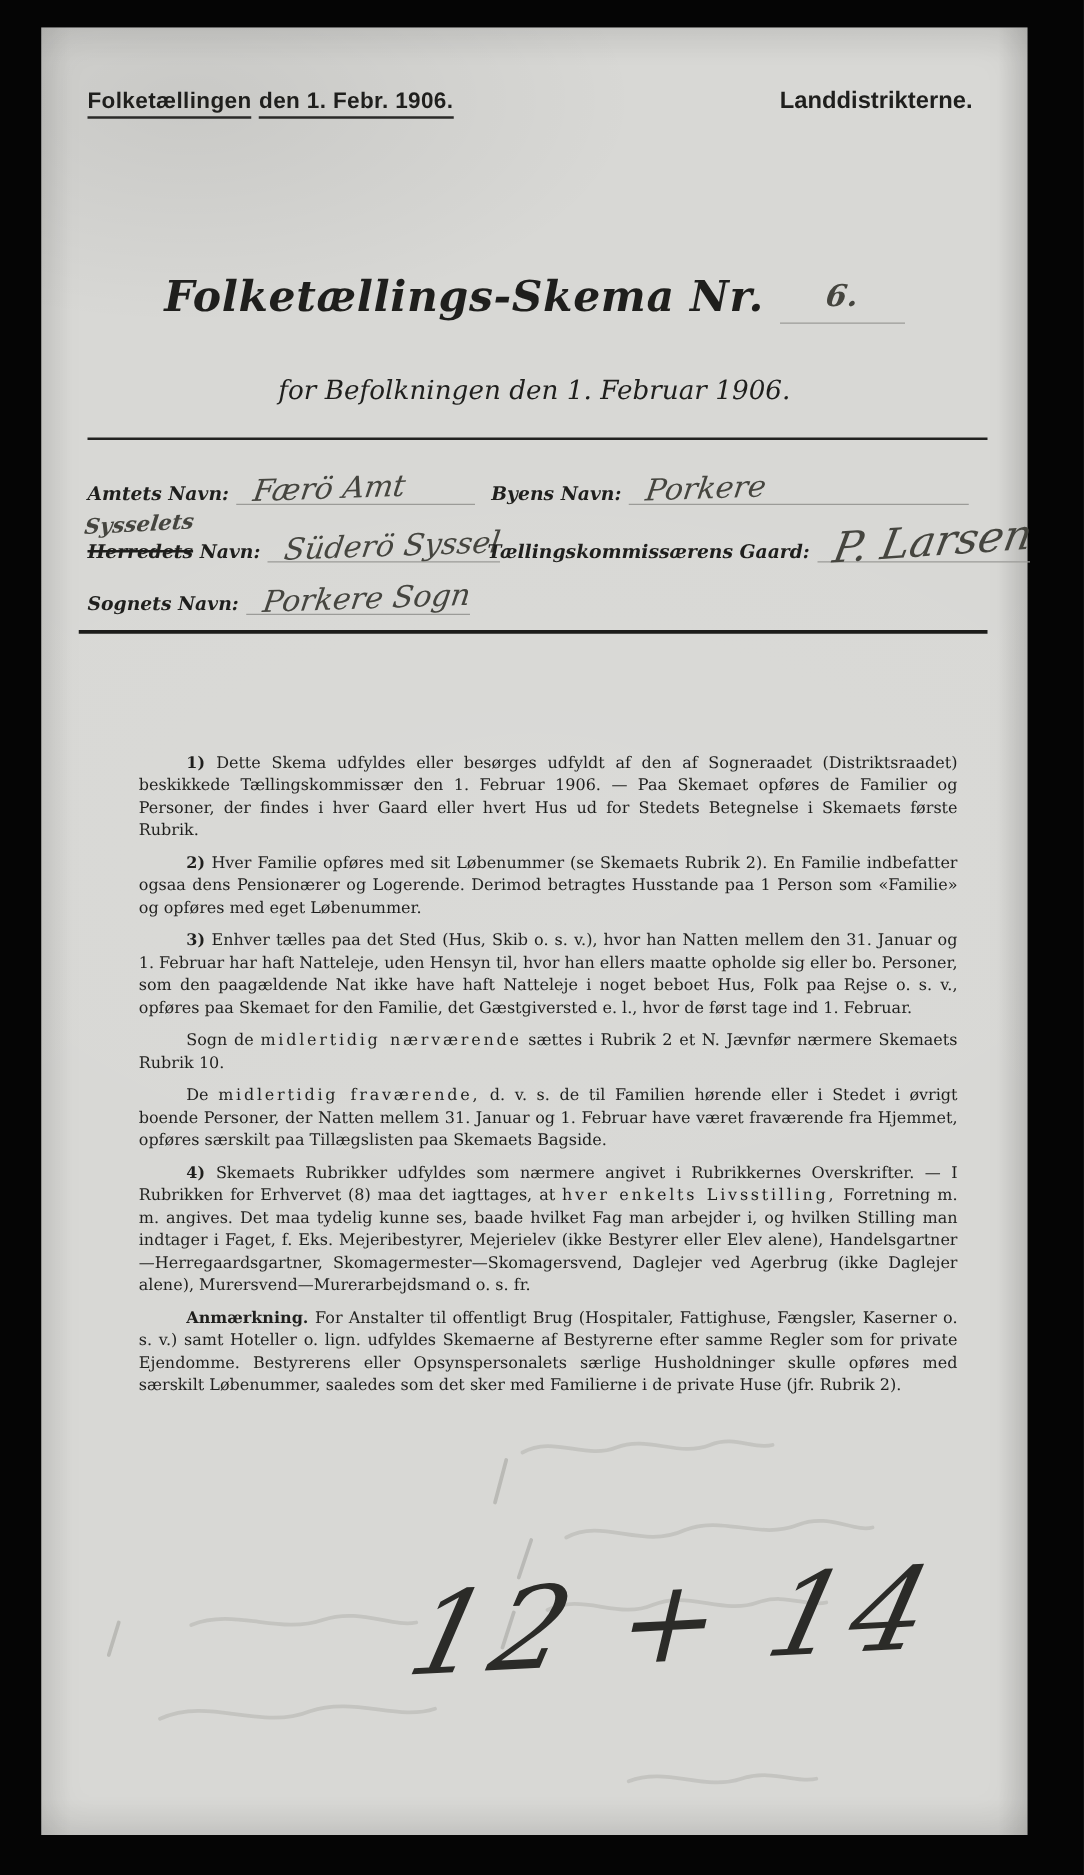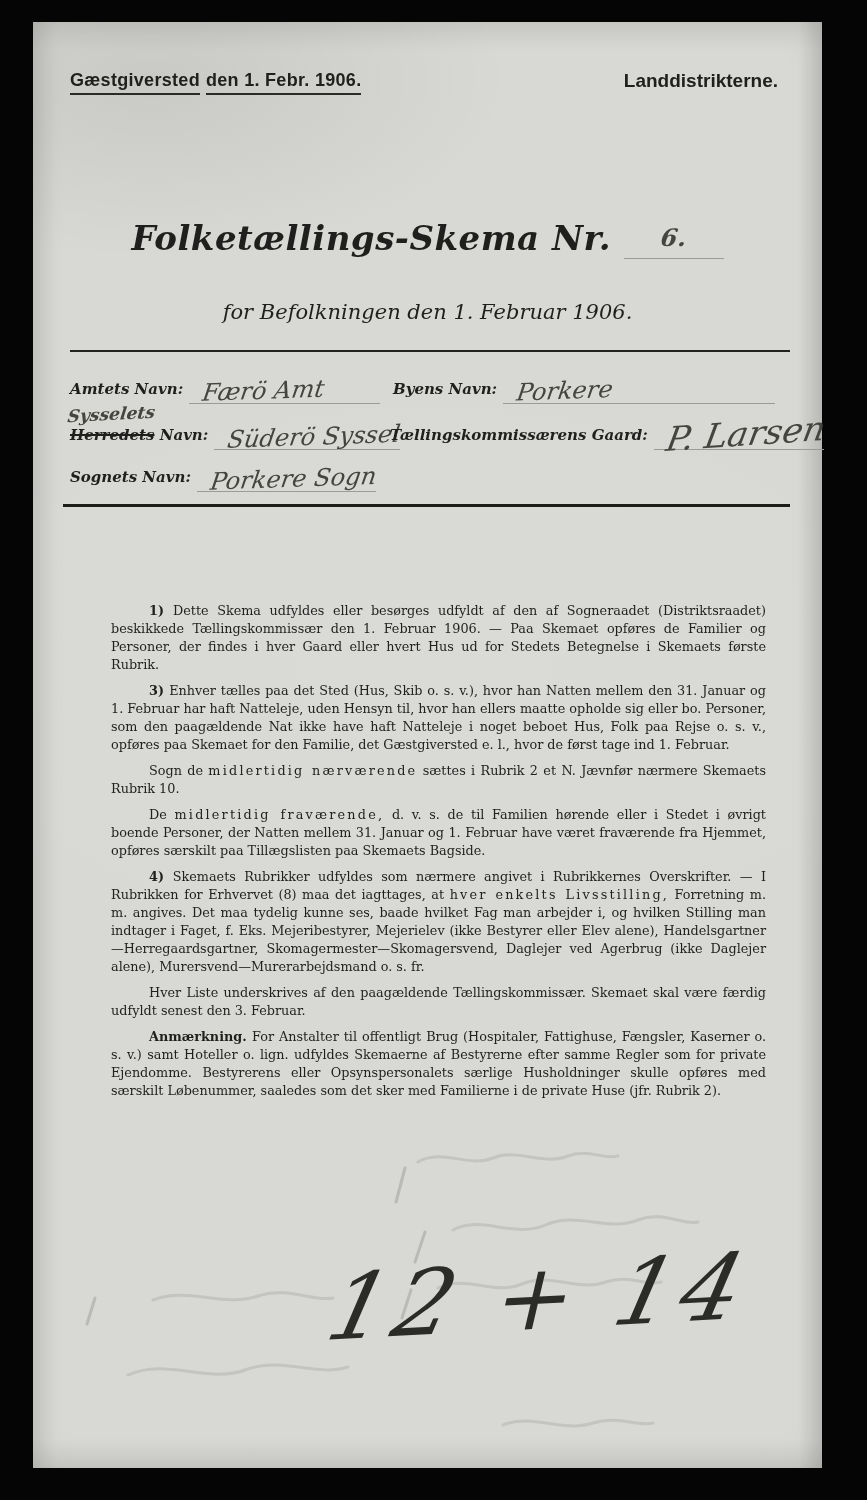--- a/index.html
+++ b/index.html
@@ -39,21 +39,21 @@
              text-align:center;vertical-align:baseline;}
   .hand{font-style:italic;color:var(--hand);transform:skewX(-8deg);display:inline-block;}
   .title-num .hand{font-size:24px;position:relative;top:-4px;}
   .subtitle{position:absolute;top:278px;left:0;right:0;text-align:center;
             font-style:italic;font-weight:normal;font-size:21px;}
 
   
   .rule-thin{position:absolute;top:328px;left:37px;width:720px;border-top:2px solid #222220;}
   .rule-thick{position:absolute;top:482px;left:30px;width:727px;border-top:3px solid #1c1c1a;}
 
-  .frow{position:absolute;display:flex;align-items:center;}
+  .frow{position:absolute;display:flex;align-items:flex-end;}
   .flabel{font-style:italic;font-weight:bold;font-size:15px;white-space:nowrap;}
   .fvalue{flex:1 1 auto;border-bottom:1px solid var(--line);margin-left:6px;
           white-space:nowrap;overflow:visible;height:30px;display:flex;align-items:flex-end;}
   .fvalue .hand{font-size:24px;line-height:24px;transform:skewX(-10deg) rotate(-2deg);padding-left:14px;}
 
   .row1l{top:352px;left:37px;width:310px;}
   .row1r{top:352px;left:360px;width:382px;}
   .row2l{top:398px;left:37px;width:310px;}
   .row2r{top:398px;left:357px;width:400px;}
   .row3l{top:440px;left:37px;width:300px;}
@@ -77,21 +77,21 @@
   .big-sum{position:absolute;top:1222px;left:300px;font-size:92px;color:#2b2b28;
            font-style:italic;transform:skewX(-16deg) rotate(-3deg);letter-spacing:6px;}
 </style>
 </head>
 <body>
 
 <div class="page">
 
   <div class="hdr">
     <div class="hdr-left">
-      <span class="u">Gæstgiversted</span><span class="sp"></span><span class="u">den 1. Febr. 1906.</span>
+      <span class="u">Folketællingen</span><span class="sp"></span><span class="u">den 1. Febr. 1906.</span>
     </div>
     <div class="hdr-right">Landdistrikterne.</div>
   </div>
 
   <div class="title-row">
     <span>Folketællings-Skema Nr.</span>
     <span class="title-num"><span class="hand">6.</span></span>
   </div>
   <div class="subtitle">for Befolkningen den 1. Februar 1906.</div>
 
@@ -133,25 +133,25 @@
     <span class="flabel">Sognets Navn:</span>
     <span class="fvalue">
         <span class="hand">Porkere Sogn</span>
       </span>
   </div>
 
   <div class="rule-thick"></div>
 
   <div class="rules">
       <p><span class="seg-bold">1) </span><span>Dette Skema udfyldes eller besørges udfyldt af den af Sogneraadet (Distriktsraadet) beskikkede Tællingskommissær den 1. Februar 1906. — Paa Skemaet opføres de Familier og Personer, der findes i hver Gaard eller hvert Hus ud for Stedets Betegnelse i Skemaets første Rubrik.</span></p>
+      <p><span class="seg-bold">2) </span><span>Hver Familie opføres med sit Løbenummer (se Skemaets Rubrik 2). En Familie indbefatter ogsaa dens Pensionærer og Logerende. Derimod betragtes Husstande paa 1 Person som «Familie» og opføres med eget Løbenummer.</span></p>
       <p><span class="seg-bold">3) </span><span>Enhver tælles paa det Sted (Hus, Skib o. s. v.), hvor han Natten mellem den 31. Januar og 1. Februar har haft Natteleje, uden Hensyn til, hvor han ellers maatte opholde sig eller bo. Personer, som den paagældende Nat ikke have haft Natteleje i noget beboet Hus, Folk paa Rejse o. s. v., opføres paa Skemaet for den Familie, det Gæstgiversted e. l., hvor de først tage ind 1. Februar.</span></p>
       <p><span>Sogn de </span><span class="seg-spaced">midlertidig nærværende</span><span> sættes i Rubrik 2 et N. Jævnfør nærmere Skemaets Rubrik 10.</span></p>
       <p><span>De </span><span class="seg-spaced">midlertidig fraværende,</span><span> d. v. s. de til Familien hørende eller i Stedet i øvrigt boende Personer, der Natten mellem 31. Januar og 1. Februar have været fraværende fra Hjemmet, opføres særskilt paa Tillægslisten paa Skemaets Bagside.</span></p>
       <p><span class="seg-bold">4) </span><span>Skemaets Rubrikker udfyldes som nærmere angivet i Rubrikkernes Overskrifter. — I Rubrikken for Erhvervet (8) maa det iagttages, at </span><span class="seg-spaced">hver enkelts Livsstilling,</span><span> Forretning m. m. angives. Det maa tydelig kunne ses, baade hvilket Fag man arbejder i, og hvilken Stilling man indtager i Faget, f. Eks. Mejeribestyrer, Mejerielev (ikke Bestyrer eller Elev alene), Handelsgartner—Herregaardsgartner, Skomagermester—Skomagersvend, Daglejer ved Agerbrug (ikke Daglejer alene), Murersvend—Murerarbejdsmand o. s. fr.</span></p>
-      <p><span>Hver Liste underskrives af den paagældende Tællingskommissær. Skemaet skal være færdig udfyldt senest den 3. Februar.</span></p>
       <p class="gap"><span class="seg-bold">Anmærkning. </span><span>For Anstalter til offentligt Brug (Hospitaler, Fattighuse, Fængsler, Kaserner o. s. v.) samt Hoteller o. lign. udfyldes Skemaerne af Bestyrerne efter samme Regler som for private Ejendomme. Bestyrerens eller Opsynspersonalets særlige Husholdninger skulle opføres med særskilt Løbenummer, saaledes som det sker med Familierne i de private Huse (jfr. Rubrik 2).</span></p>
     </div>
 
   <svg class="bleed" viewBox="0 0 789 330" xmlns="http://www.w3.org/2000/svg">
     <g fill="none" stroke="#b4b4b0" stroke-width="3" stroke-linecap="round" opacity="0.55">
       <path d="M385,22 c25,-14 50,6 75,-4 c25,-10 50,8 75,-2 c20,-8 35,4 50,0"></path>
       <path d="M420,90 c30,-16 60,10 95,-6 c30,-12 60,8 90,-4 c25,-10 45,6 60,2"></path>
       <path d="M405,148 c28,-14 56,8 84,-4 c28,-12 56,8 84,-2 c22,-8 40,4 55,0"></path>
       <path d="M120,160 c35,-14 70,8 105,-4 c30,-10 55,6 75,2"></path>
       <path d="M95,235 c40,-18 80,10 120,-6 c35,-12 70,8 100,-2"></path>

